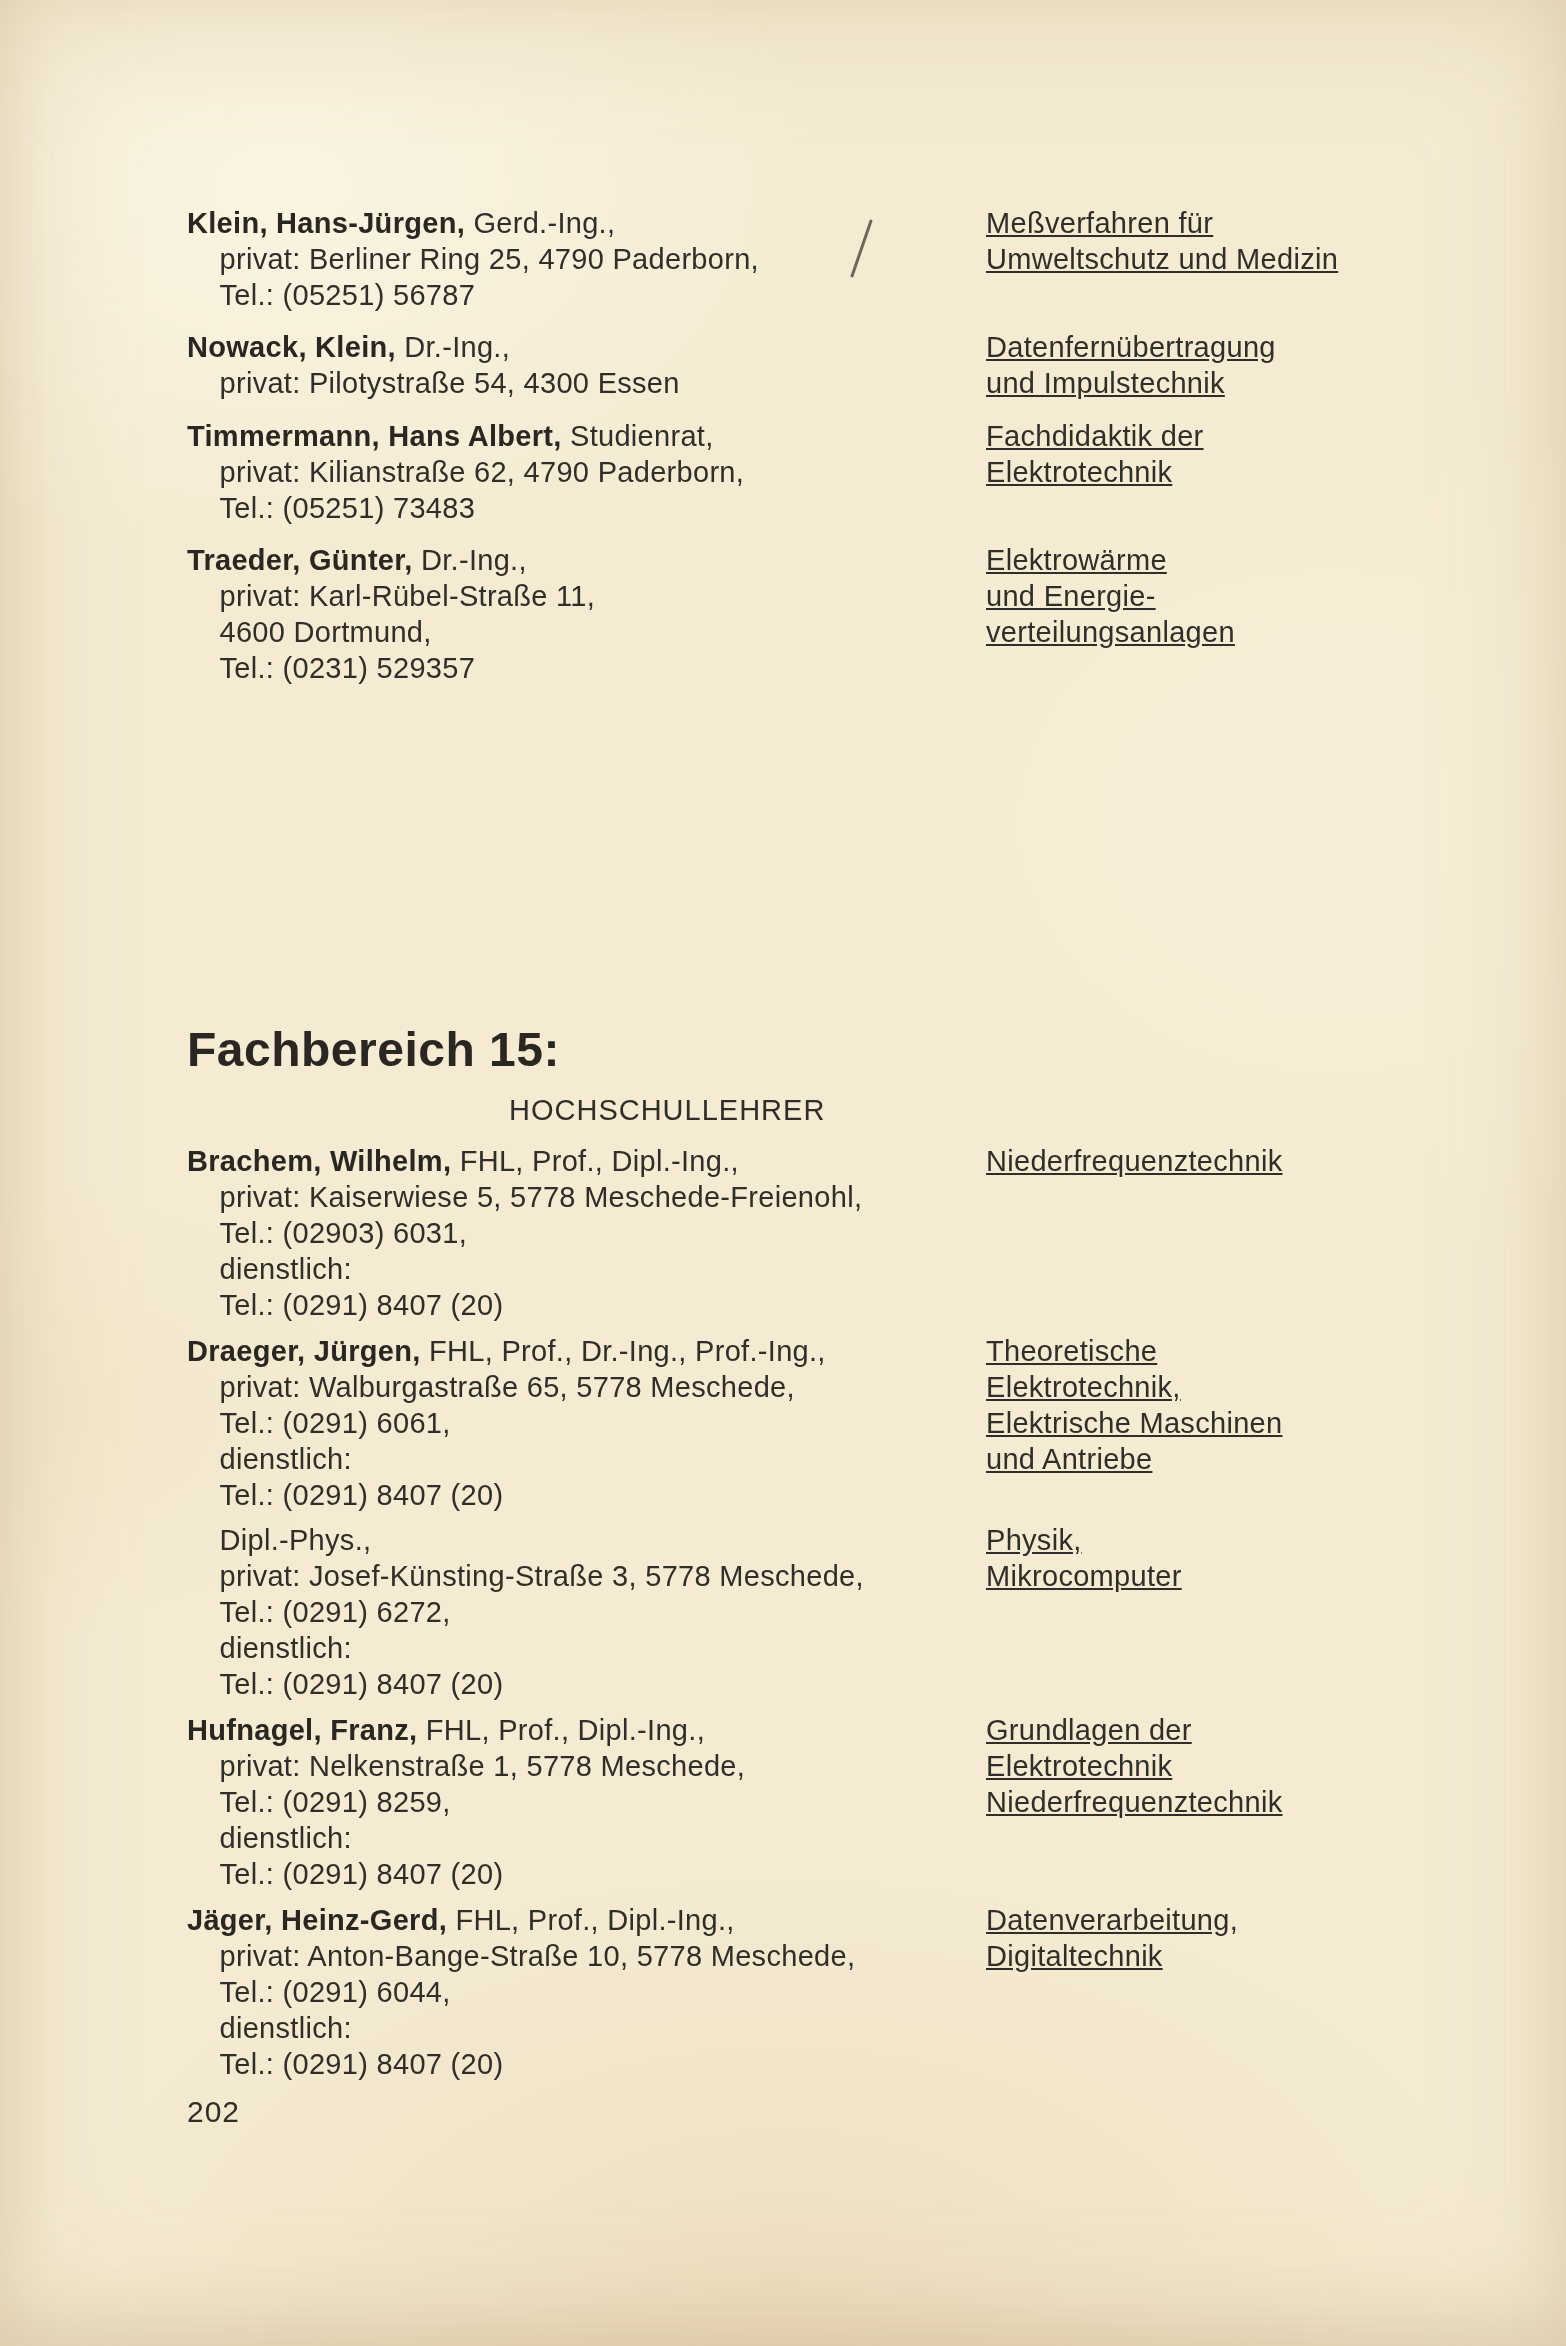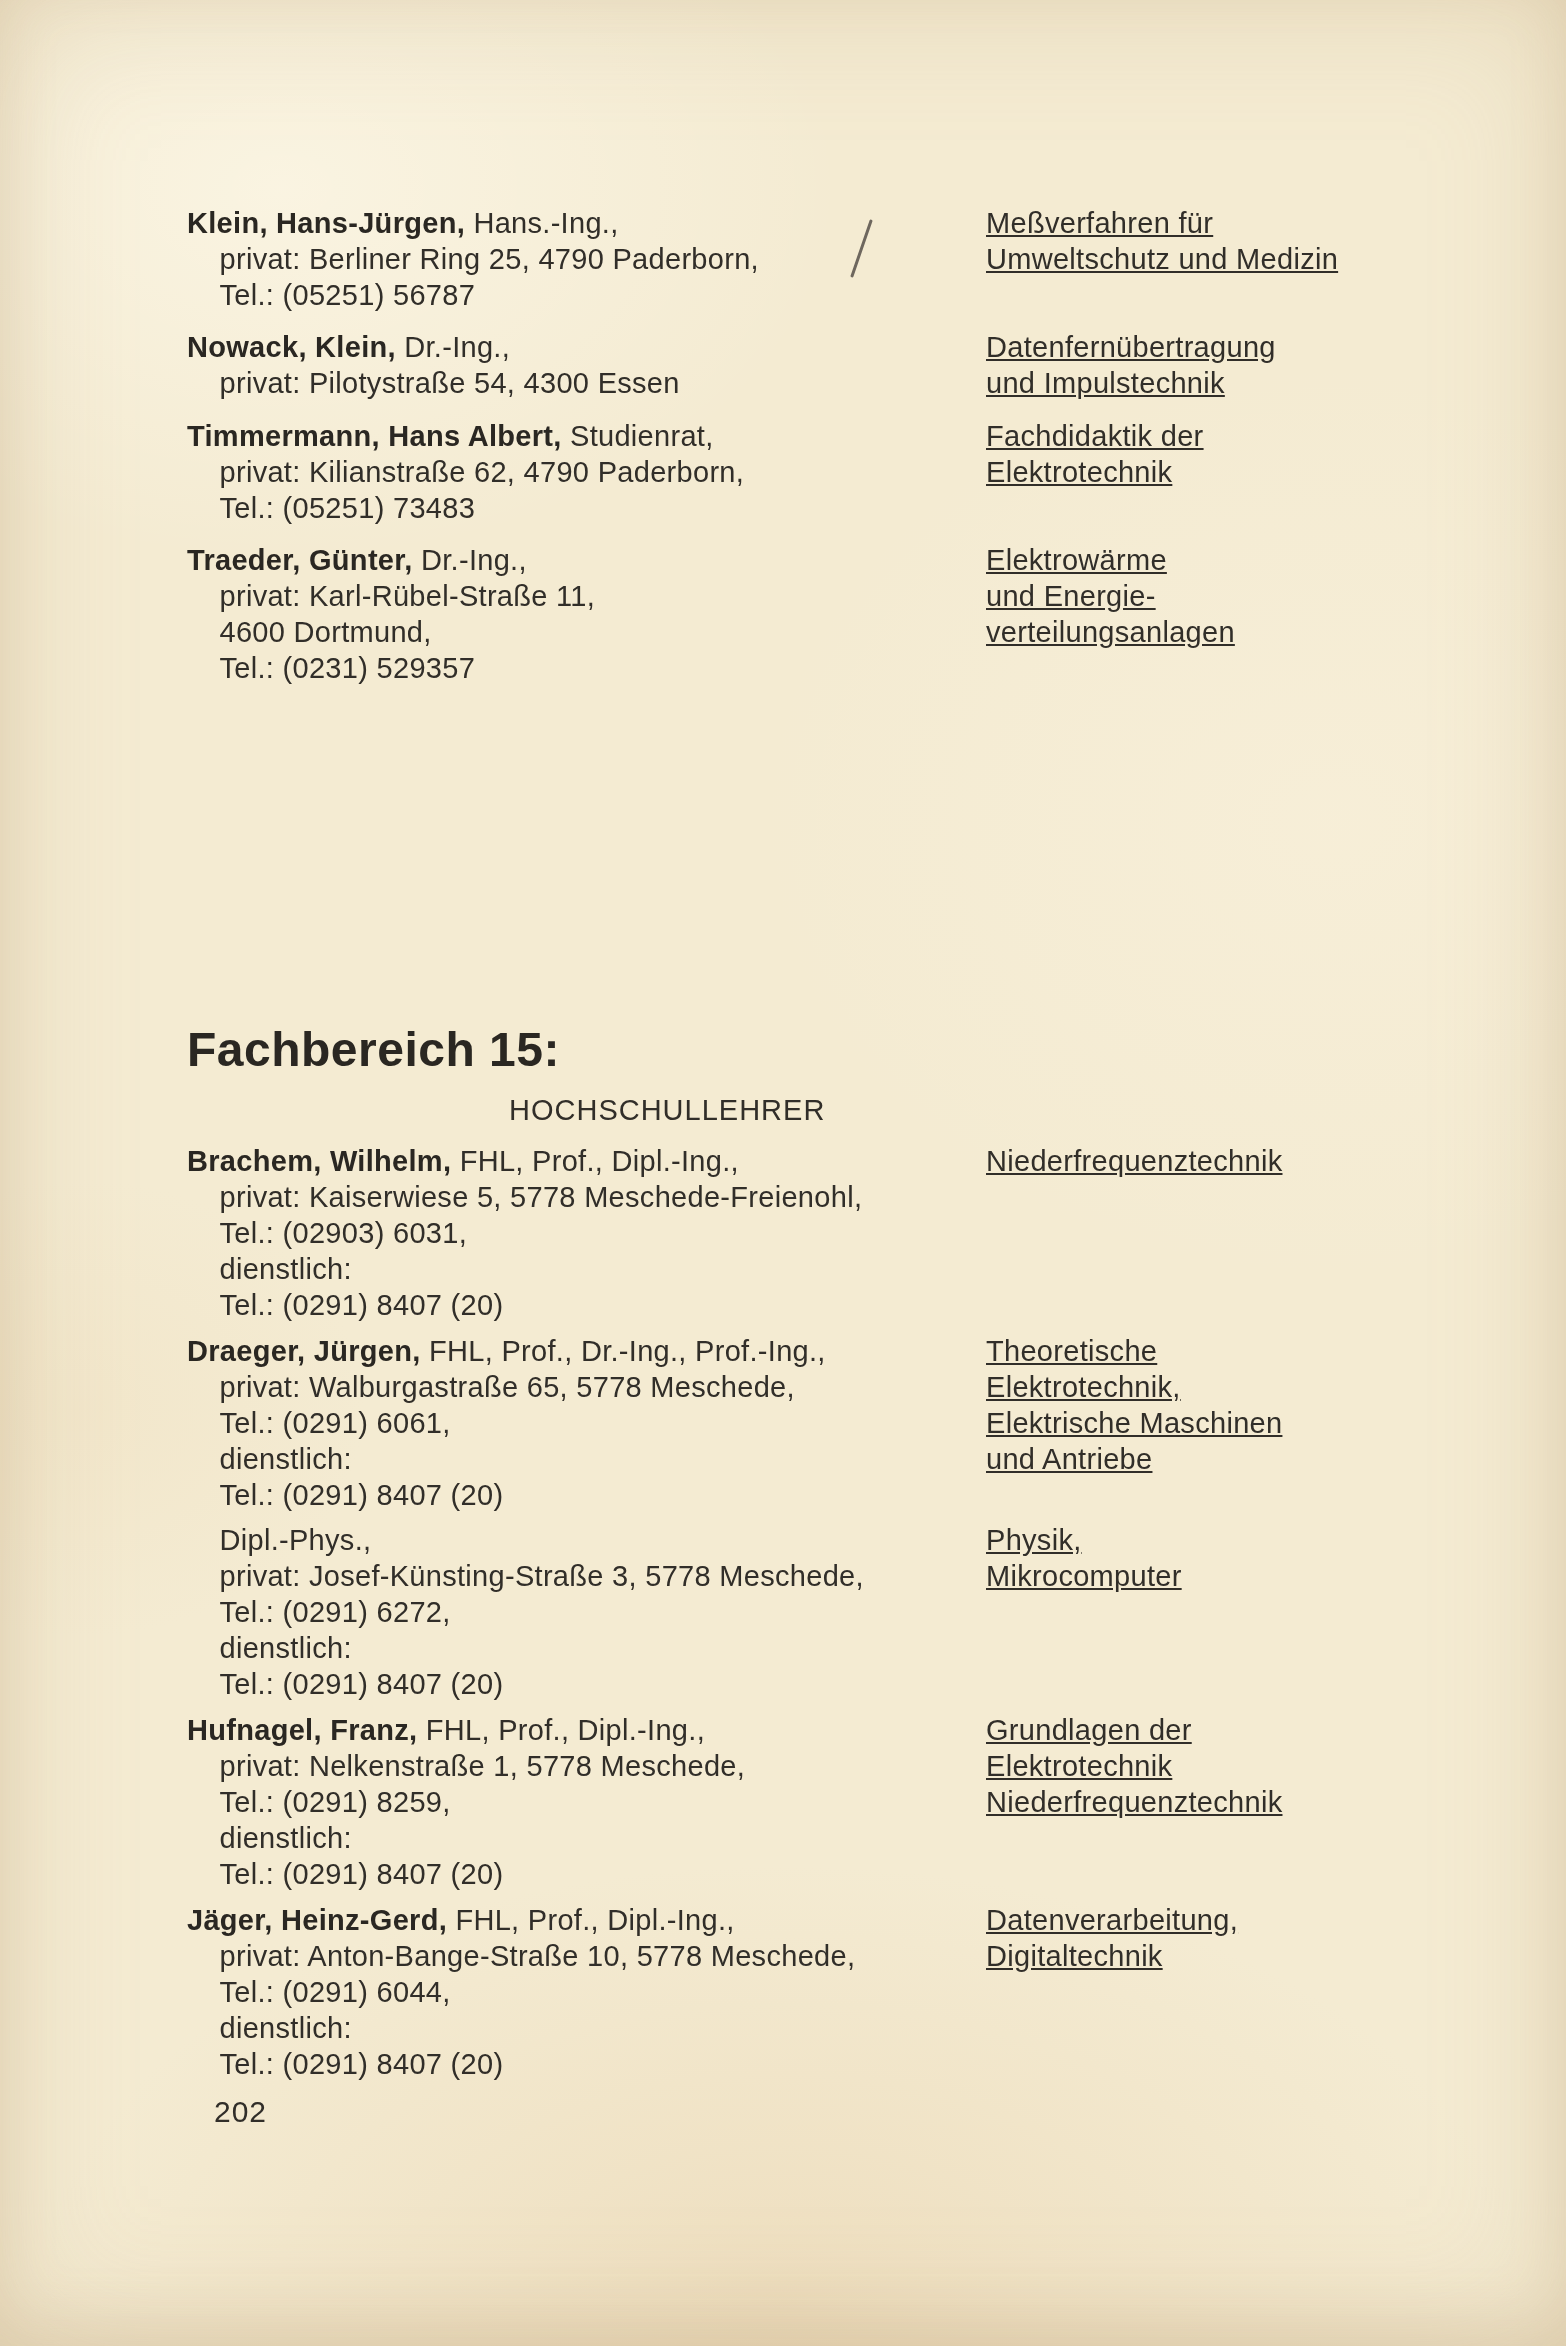--- a/index.html
+++ b/index.html
@@ -56,21 +56,20 @@
   }
   .group-label {
     margin: 17px 0 15.3px 322px;
     font-size: 29px;
     line-height: 36px;
     letter-spacing: 1px;
   }
   .footer { margin: 13.4px 0 0 0; }
   .page-number {
     display: inline-block;
-    margin-left: 27px;
     font-size: 30px;
     letter-spacing: 1px;
   }
   .pen-mark {
     position: absolute;
     left: 860px;
     top: 218px;
     width: 2.9px;
     height: 61px;
     background: #6e675e;
@@ -83,21 +82,21 @@
 
 <div class="page">
   <div class="pen-mark"></div>
 
   <main class="content">
 
     <section class="top-entries">
 
       <article class="entry">
         <div>
-          <p class="line"><span class="person-name">Klein, Hans-Jürgen,</span> <span>Hans.-Ing.,</span></p>
+          <p class="line"><span class="person-name">Klein, Hans-Jürgen,</span> <span>Gerd.-Ing.,</span></p>
           <p class="details">privat: Berliner Ring 25, 4790 Paderborn,
 Tel.: (05251) 56787</p>
         </div>
         <p class="subject">Meßverfahren für
 Umweltschutz und Medizin</p>
       </article>
 
       <article class="entry">
         <div>
           <p class="line"><span class="person-name">Nowack, Klein,</span> <span>Dr.-Ing.,</span></p>

